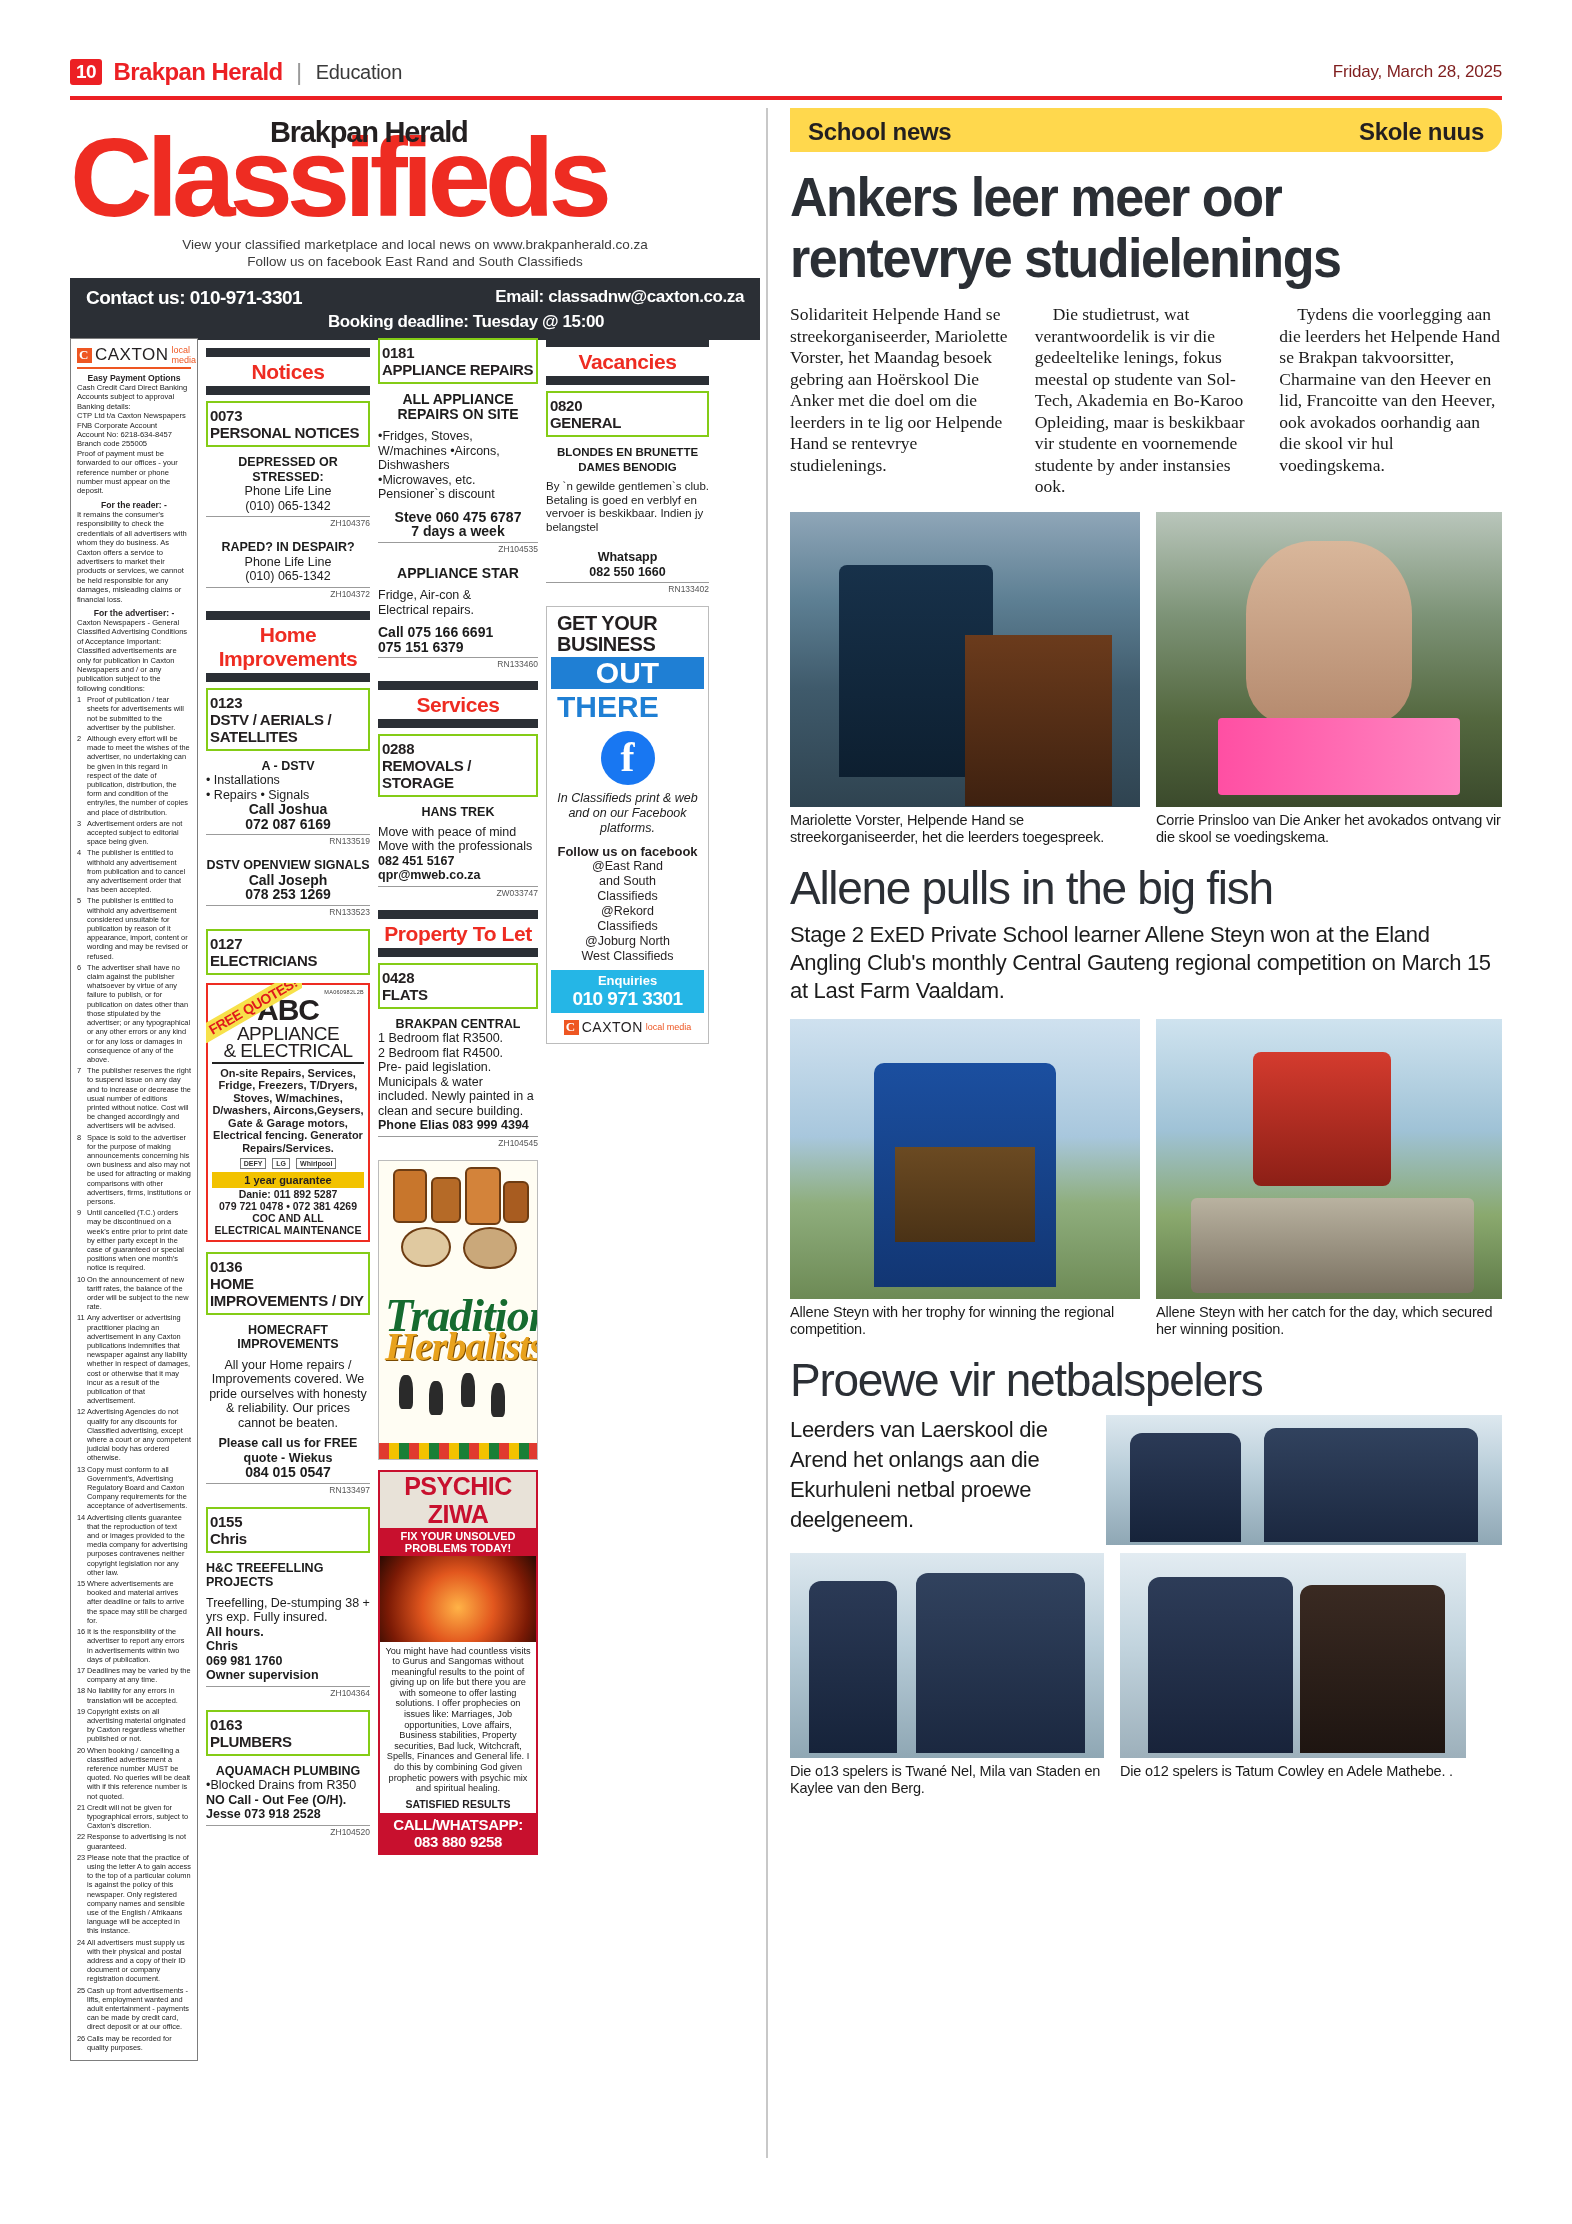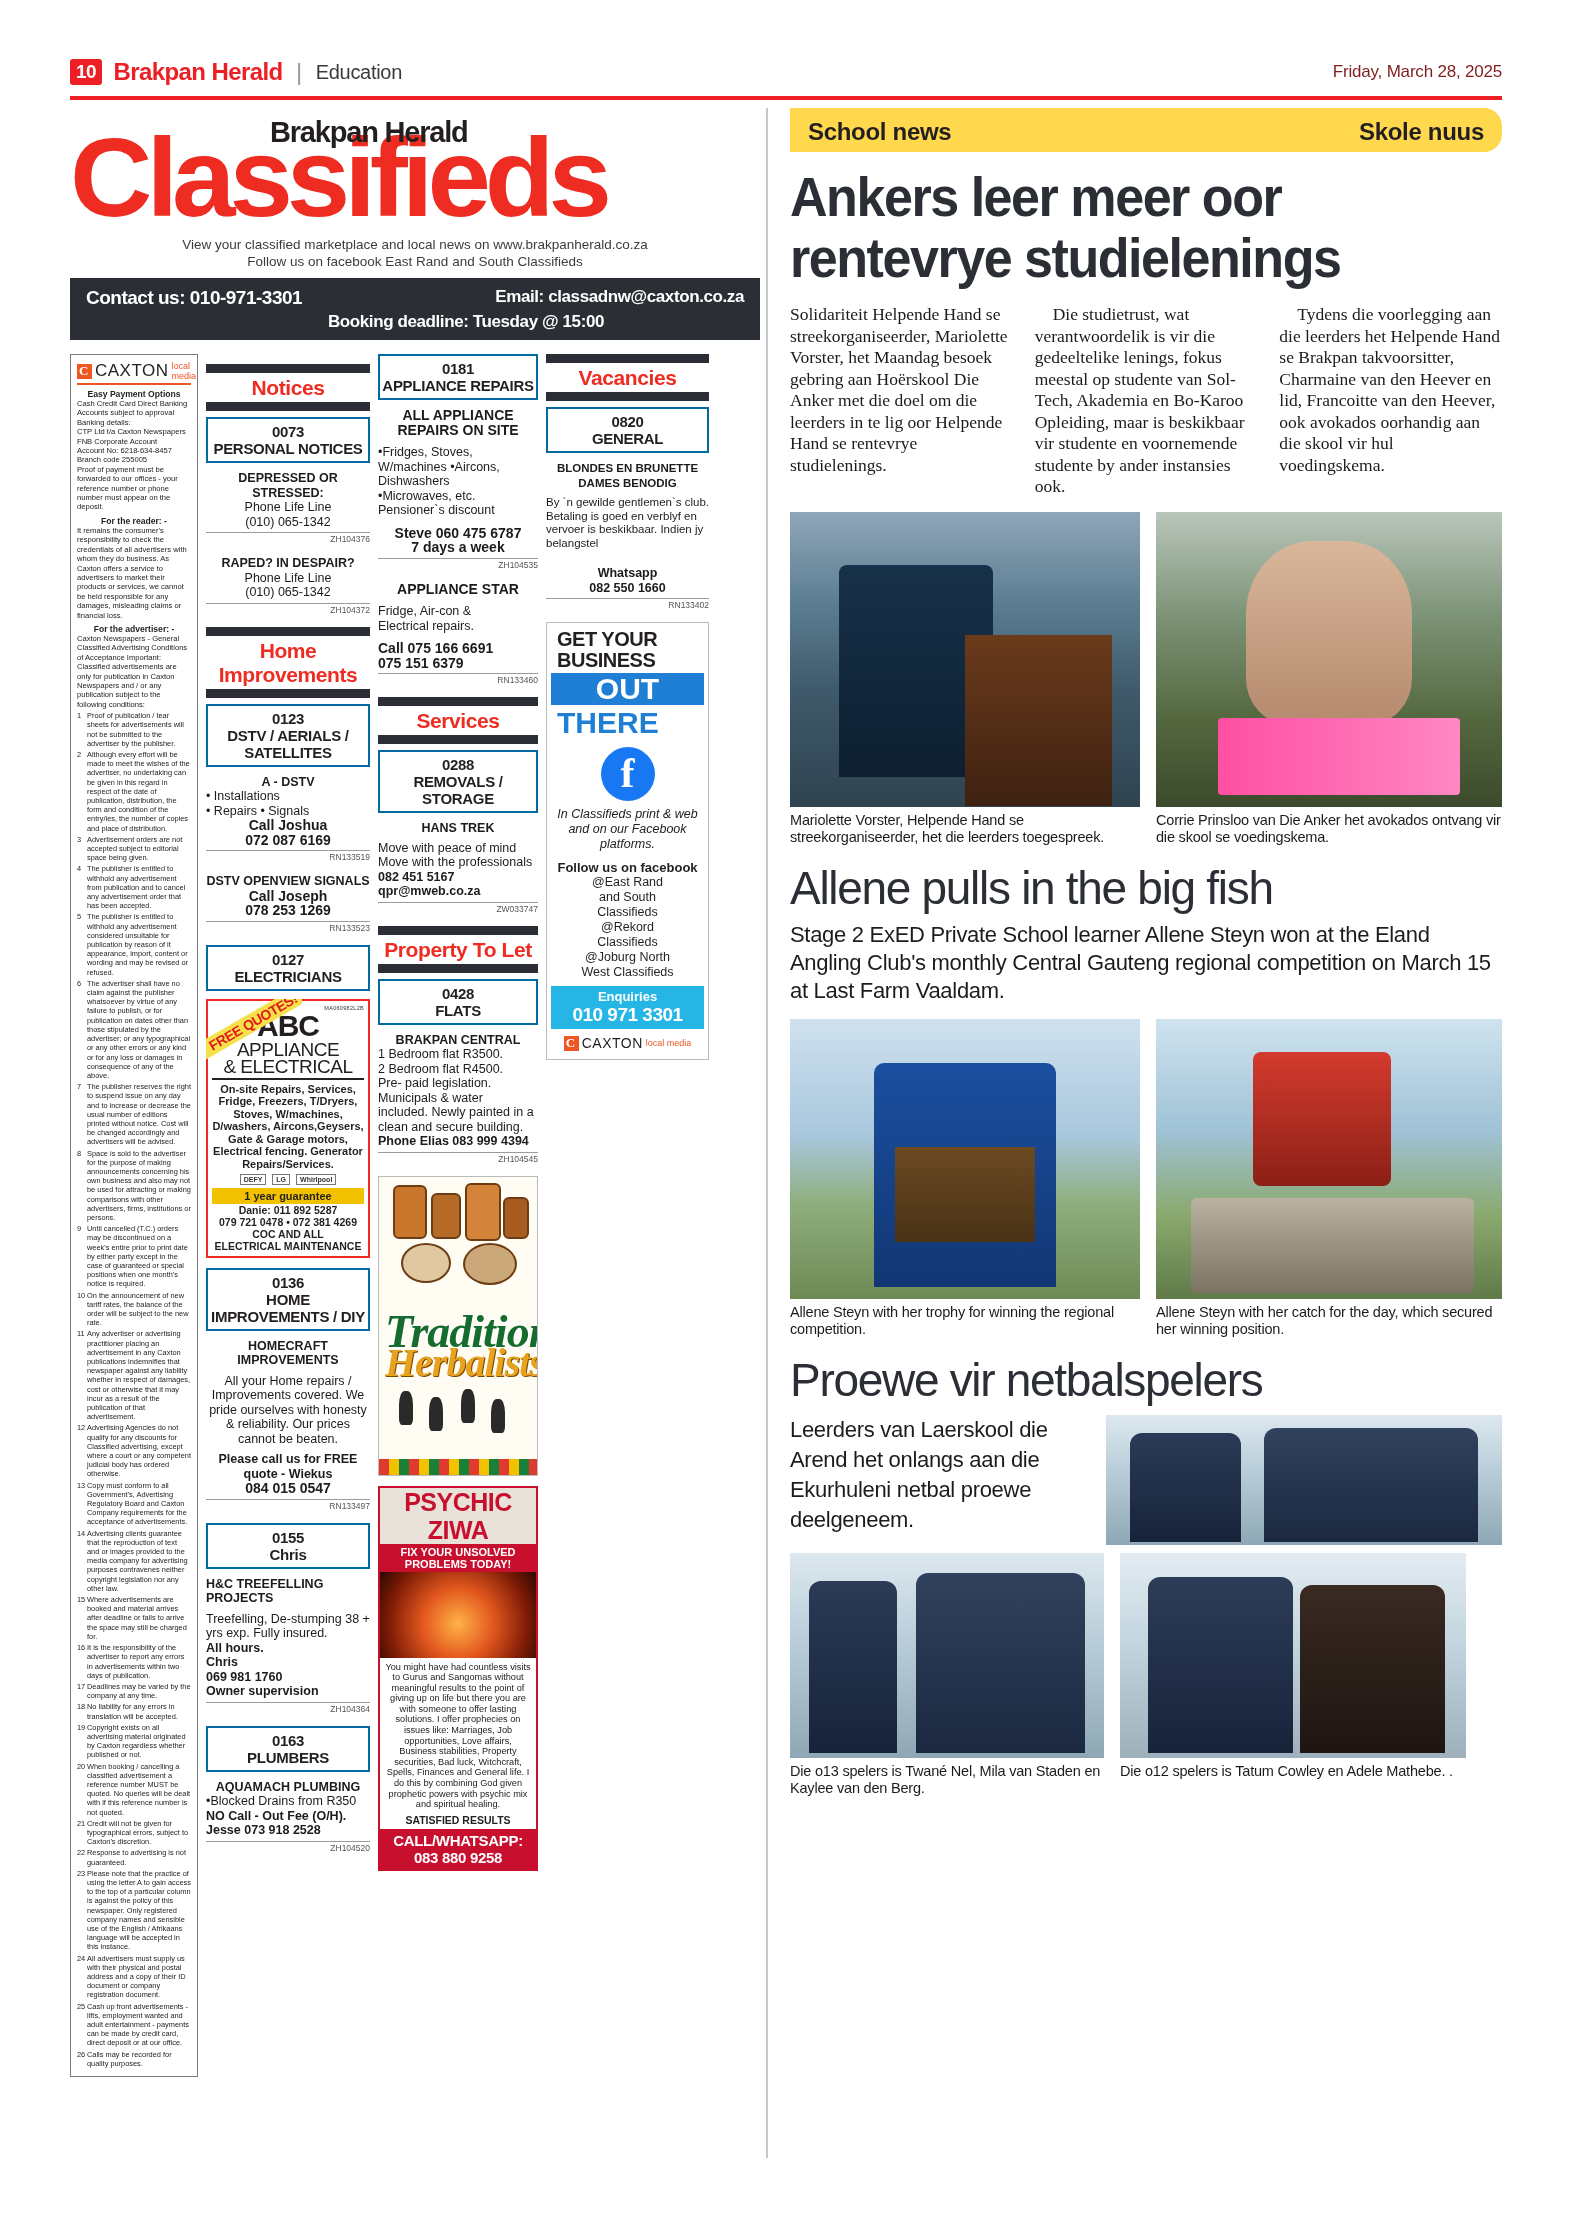--- a/index.html
+++ b/index.html
@@ -47,21 +47,21 @@
   .contactbar{
     position:absolute; left:0; top:170px; width:690px; height:62px;
     background:#2b2f35; color:#fff;
   }
   .contactbar .cl{ position:absolute; left:16px; top:9px; font-weight:bold; font-size:19px; letter-spacing:-.5px;text-align:center;}
   .contactbar .cr{ position:absolute; right:16px; top:9px; font-weight:bold; font-size:17px; letter-spacing:-.4px;}
   .contactbar .cb{ position:absolute; left:0; right:16px; top:34px; text-align:right; font-weight:bold; font-size:17px; letter-spacing:-.4px;}
   .contactbar .cb span{ margin-right:140px; }
 
   
-  .cgrid{ position:absolute; left:0; top:246px; width:690px; height:1820px; }
+  .cgrid{ position:absolute; left:0; top:230px; width:690px; height:1820px; }
   .ccol{ position:absolute; top:0; width:162px; }
   .ccol.c1{ left:0; width:128px; }
   .ccol.c2{ left:136px; width:164px; }
   .ccol.c3{ left:308px; width:160px; }
   .ccol.c4{ left:476px; width:163px; }
 
   
   .terms-box{ border:1px solid #7d7d7d; padding:6px 6px 8px; background:#fff; }
   .caxton-logo{ display:flex; align-items:center; gap:3px; margin-bottom:2px;}
   .cax-mark{ width:15px; height:15px; background:#ee5622; position:relative; flex:0 0 auto;}
@@ -73,21 +73,21 @@
   .terms-p{ font-size:7.6px; line-height:9.4px; color:#222; }
   .terms-list{ font-size:7.4px; line-height:9.2px; color:#222; }
   .terms-list .ti{ display:flex; gap:2px; margin-top:2px;}
   .terms-list .tn{ width:8px; flex:0 0 8px;}
 
   
   .cat-head{ margin:10px 0 6px; }
   .cat-head .bar{ height:9px; background:#2b2f35; }
   .cat-head .txt{ text-align:center; color:#ee2c22; font-weight:bold; font-size:21px;
                   line-height:24px; padding:3px 0 2px; letter-spacing:-.4px;}
-  .code-box{ border:2px solid #0369a1; text-align:center; padding:4px 2px;
+  .code-box{ border:2px solid #84cc16; text-align:left; padding:4px 2px;
              font-weight:bold; font-size:15px; line-height:17px; letter-spacing:-.3px; margin-bottom:8px;}
   .code-box .num{ font-weight:bold; }
 
   .ad{ text-align:center; font-size:12.5px; line-height:14.5px; color:#1c1c1c; margin-bottom:2px;}
   .ad .b{ font-weight:bold; }
   .ad .big{ font-weight:bold; font-size:14px; }
   .ad-ref{ font-size:8.5px; color:#555; text-align:right; border-top:1px solid #9b9b9b; margin:3px 0 12px; padding-top:1px;}
 
   
   .dispad{ border:2px solid #ee2c22; margin-bottom:10px; padding:4px; text-align:center; }

